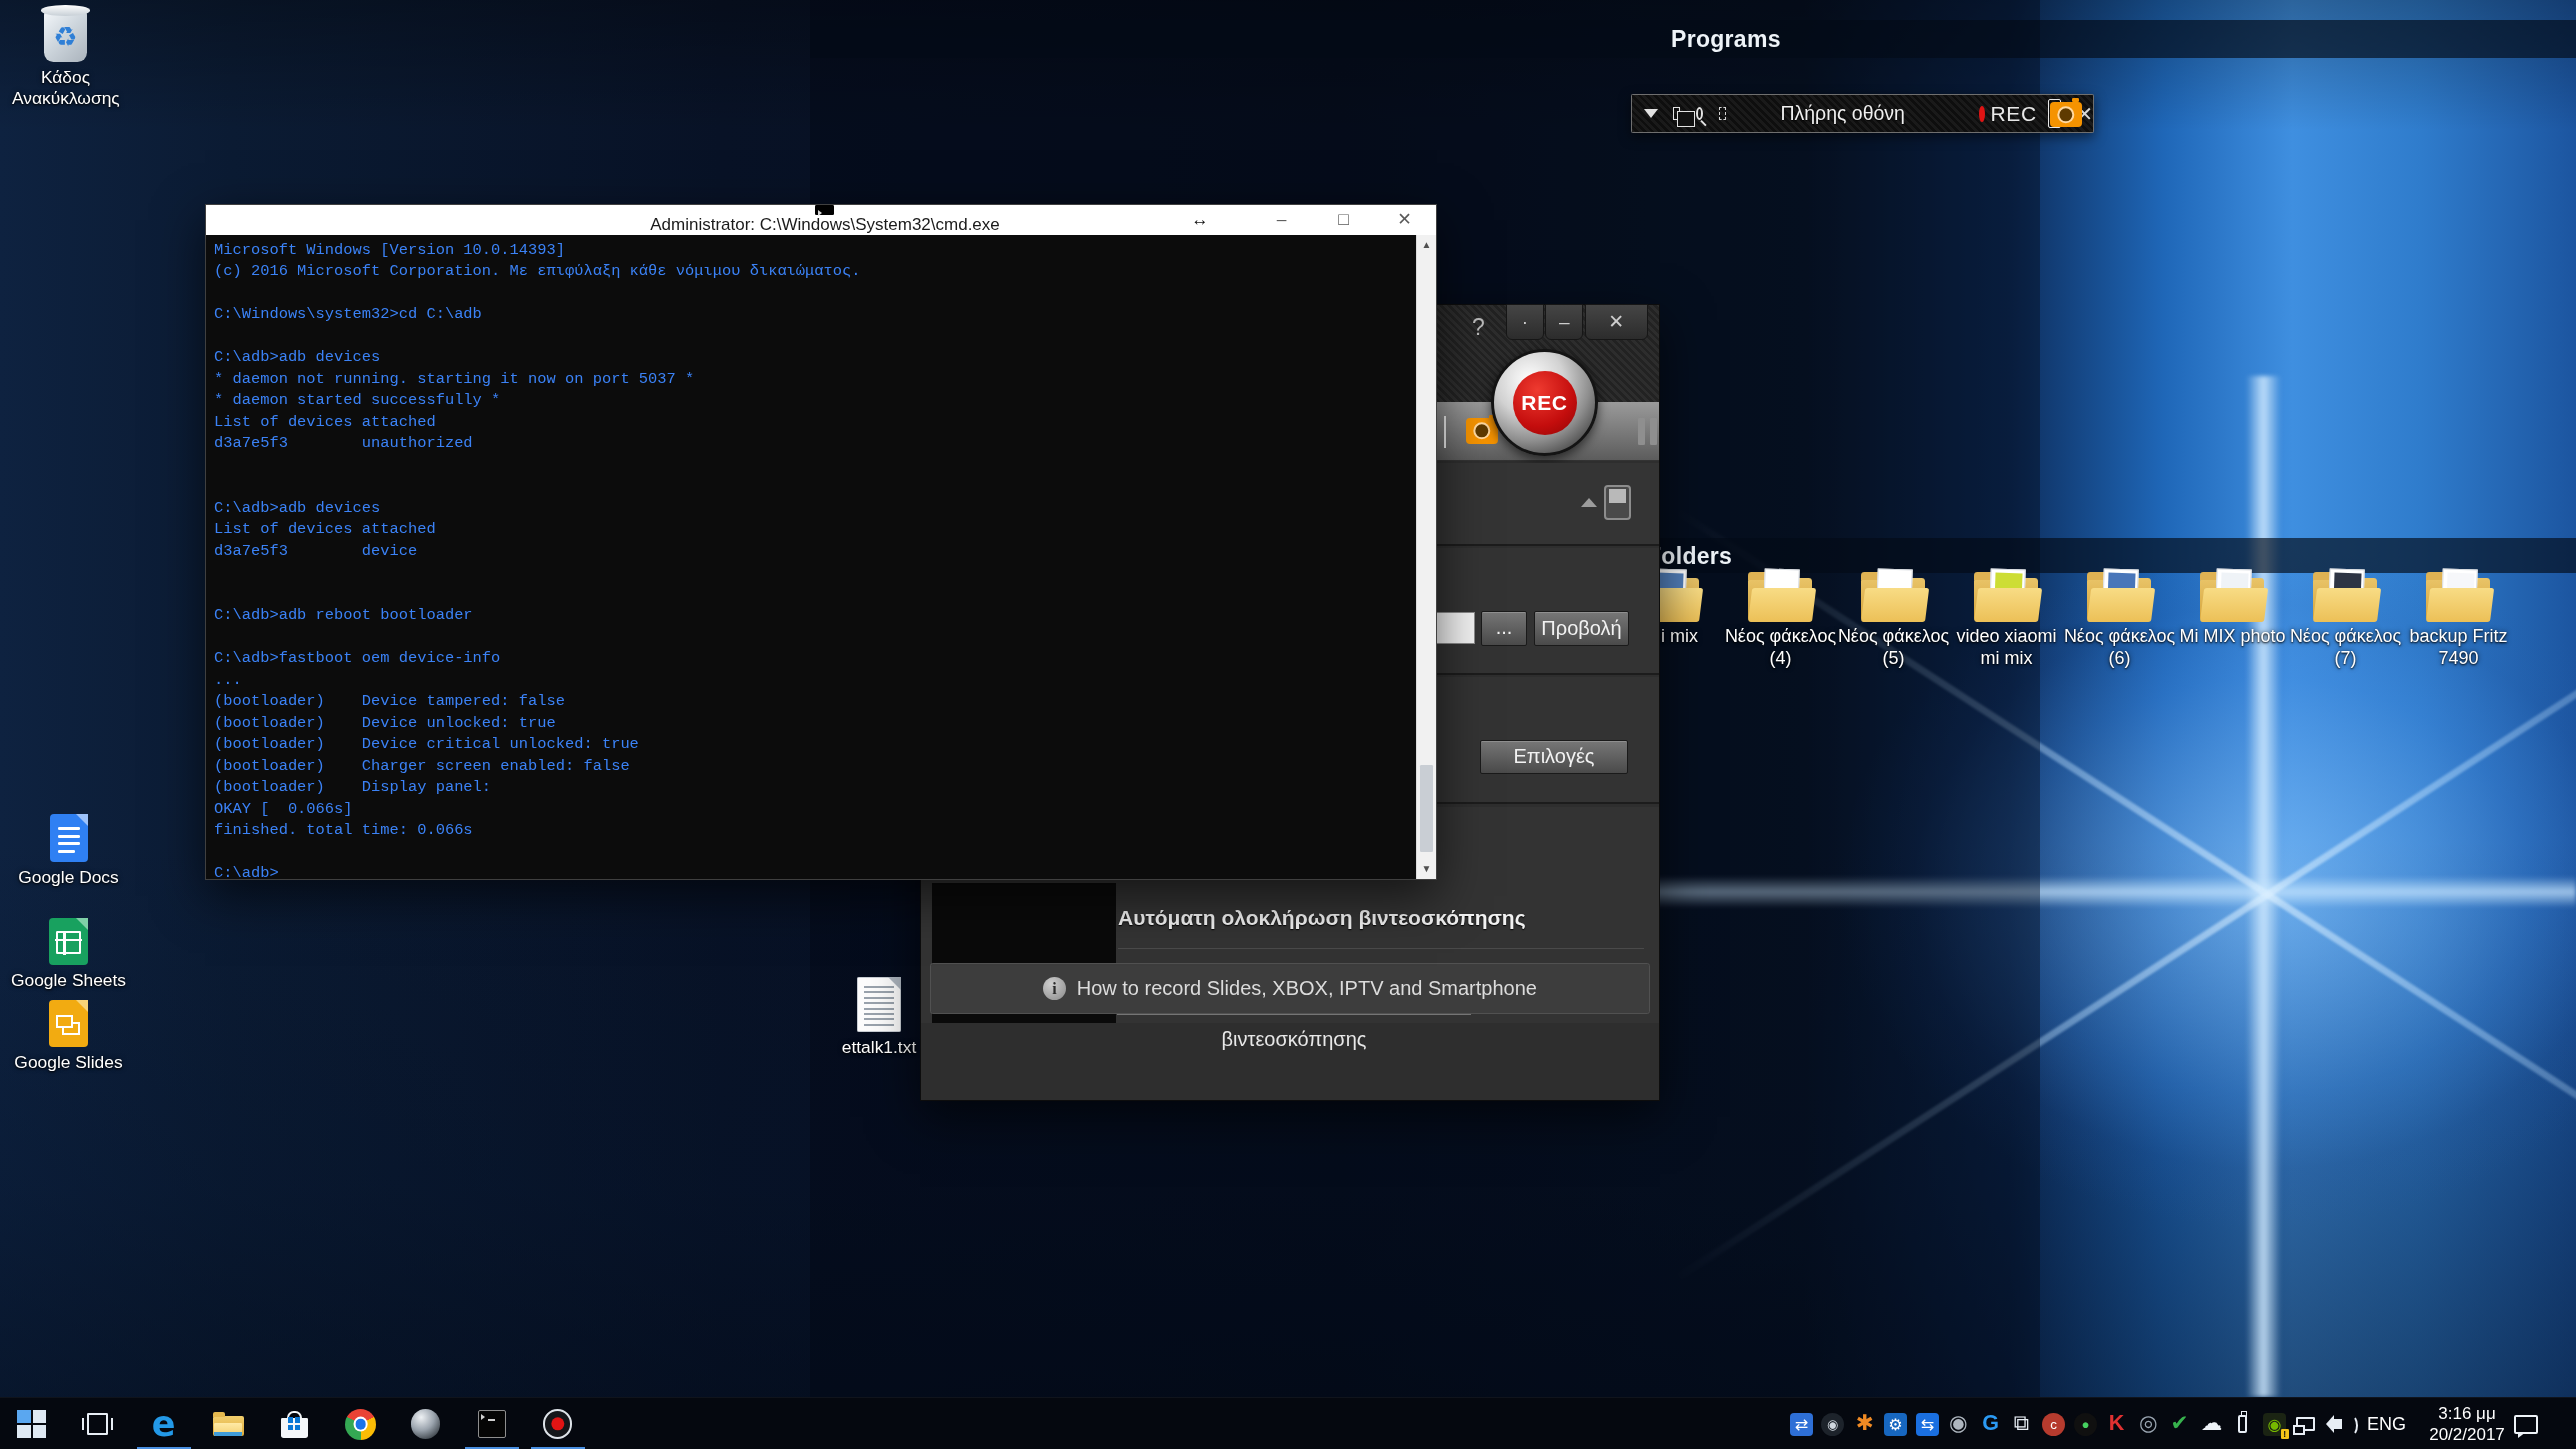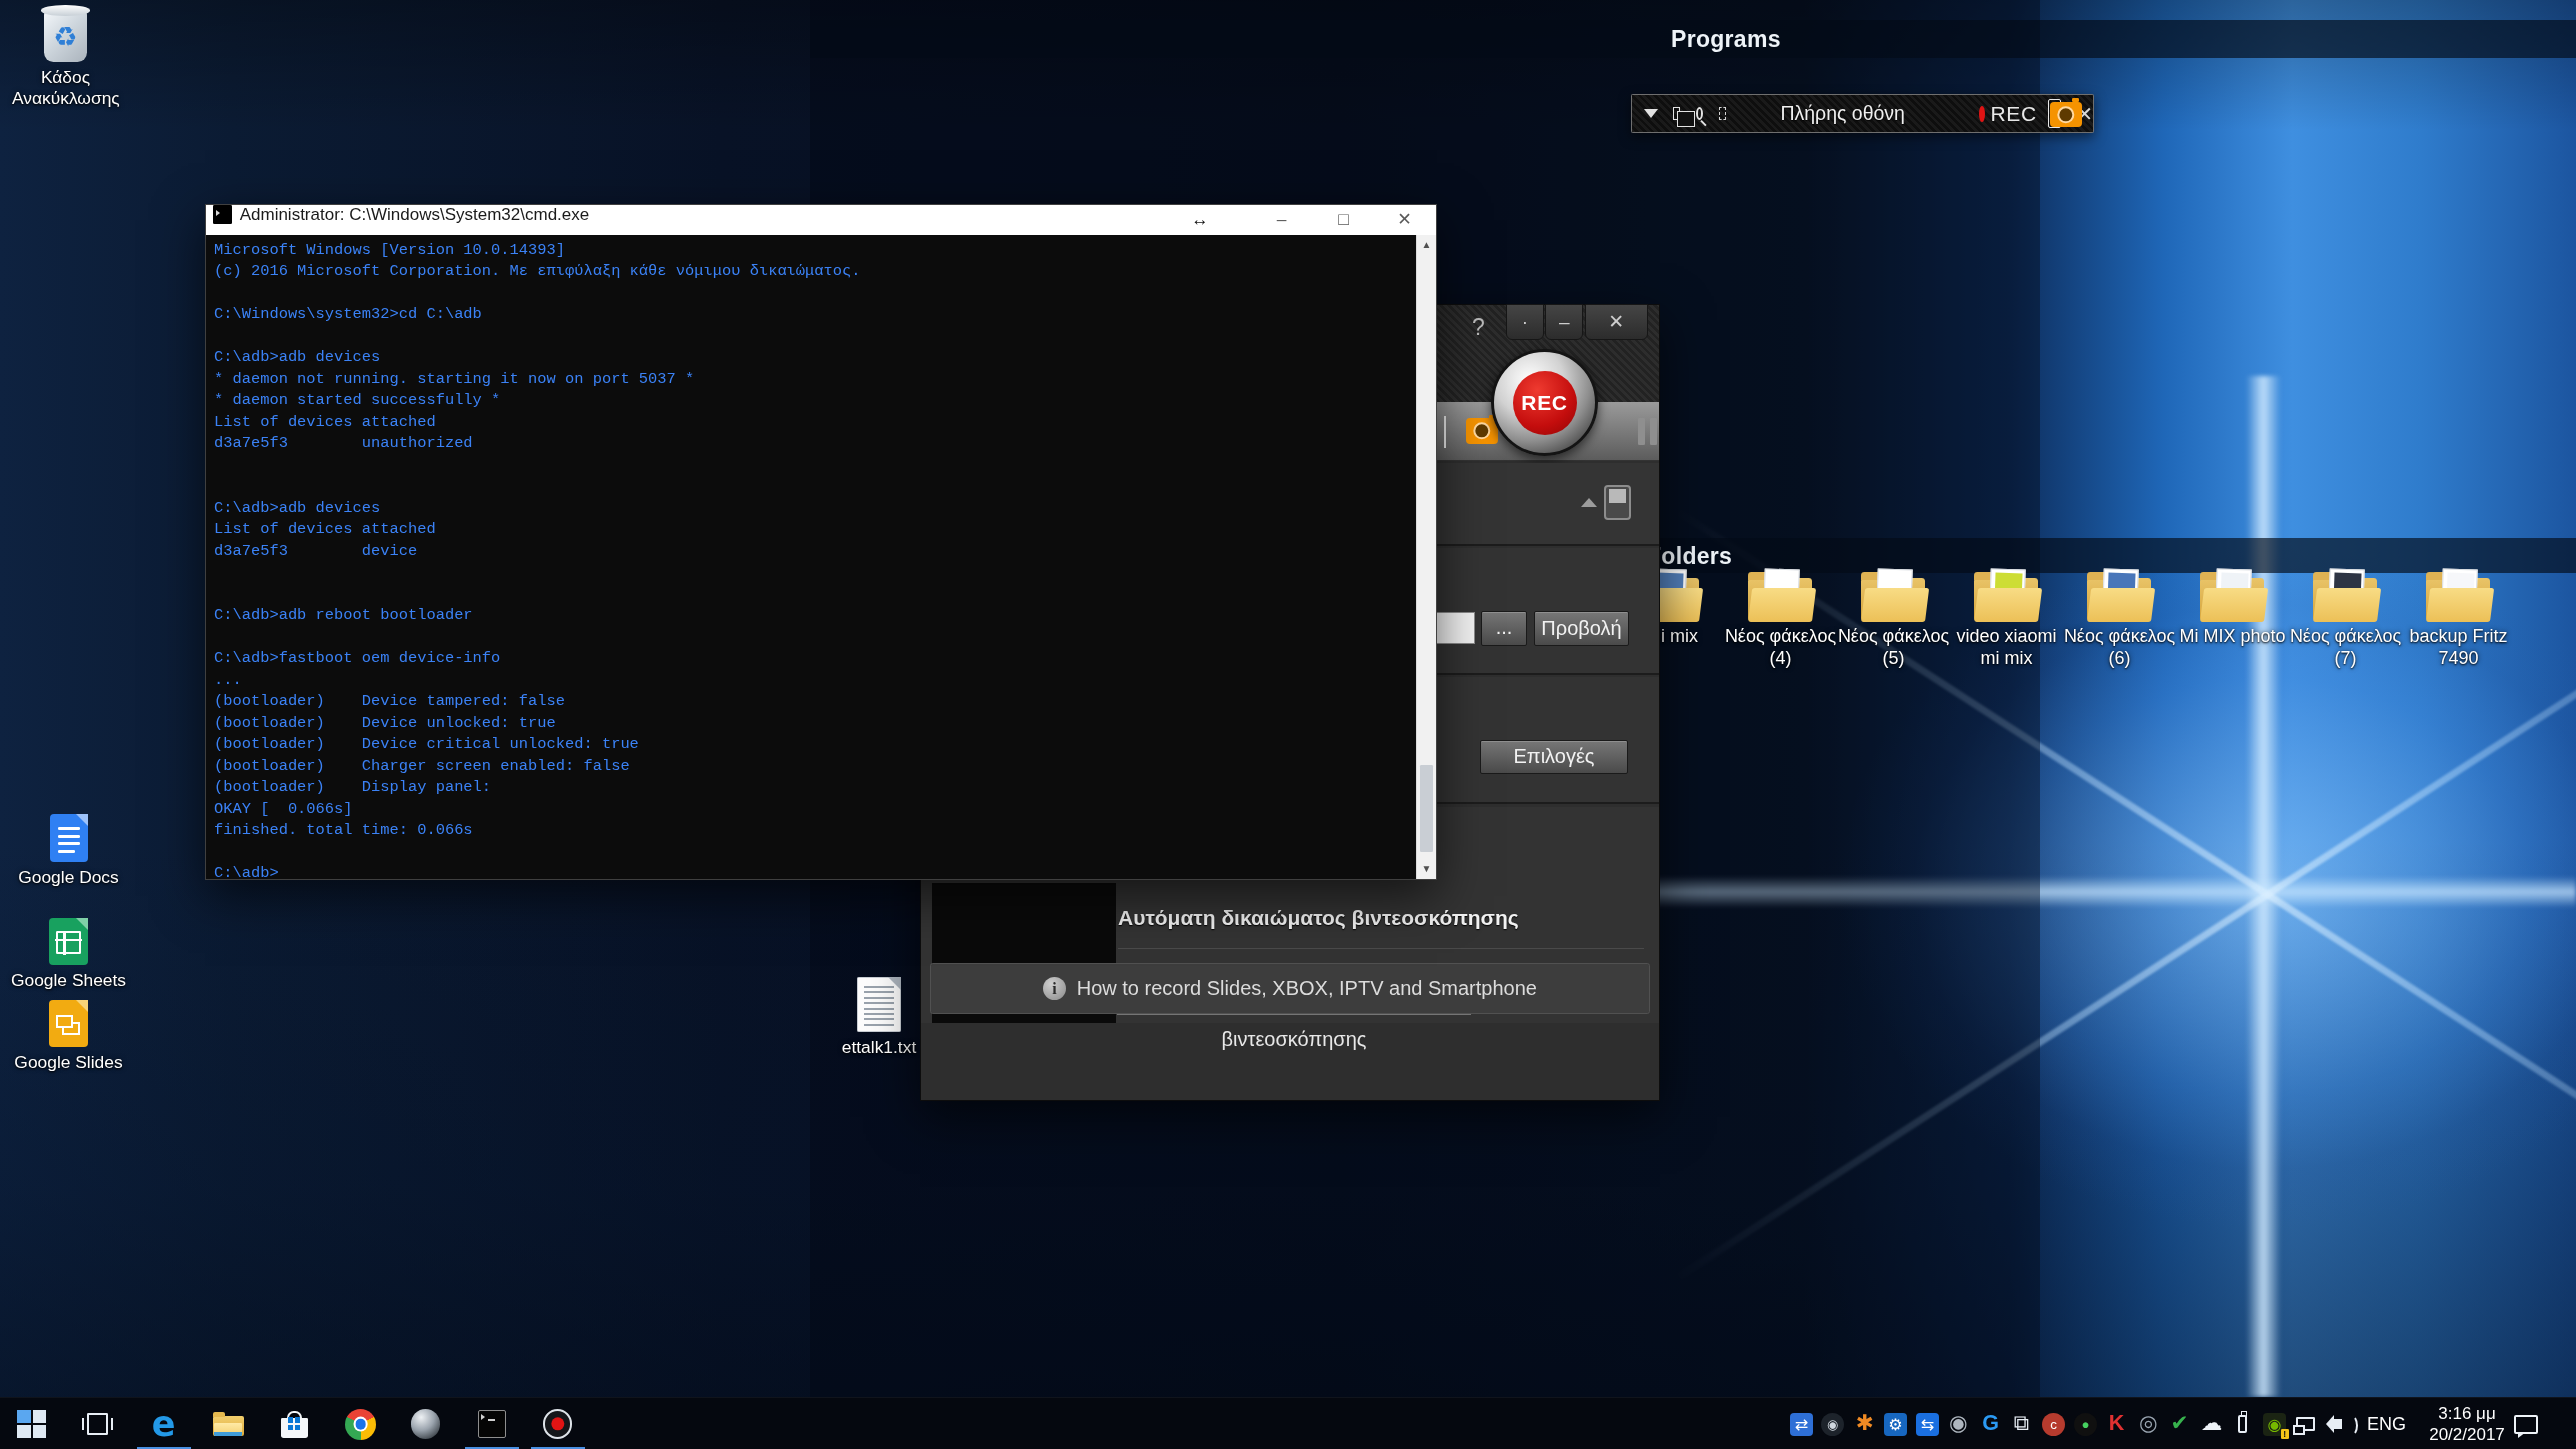--- a/index.html
+++ b/index.html
@@ -53,21 +53,21 @@
   .f-back{position:absolute;left:1.3px;bottom:1.3px;width:64px;height:43px;border-radius:3.4px;background:linear-gradient(#e9c468,#d5a43c);}
   .f-back:before{content:"";position:absolute;left:0;top:-6px;width:25.5px;height:8px;border-radius:3.4px 3.4px 0 0;background:#dfb253;}
   .f-paper{position:absolute;left:17.4px;top:1.3px;width:35px;height:43px;background:#fff;border:0.7px solid #d7dbe0;transform:rotate(2deg);}
   .f-pv{position:absolute;left:21.5px;top:5.4px;width:27px;height:31px;transform:rotate(2deg);opacity:.95;}
   .f-front{position:absolute;left:1.3px;bottom:0;width:64px;height:34px;border-radius:2.7px;transform:skewX(-7deg);transform-origin:bottom;
     background:linear-gradient(#f8dc85,#ecc057);}
   .folder-item .lbl{margin-top:4px;font-size:18px;line-height:21.5px;text-shadow:0 1.3px 2px rgba(0,0,0,.95),0 0 5.4px rgba(0,0,0,.7);}
   
   #cmd{position:absolute;left:205px;top:204px;width:1232px;height:676px;z-index:30;border:0.7px solid #404040;
     box-shadow:0 16px 47px rgba(0,0,0,.6);background:#0c0c0c;}
-  #cmd .tbar{position:absolute;left:0;top:0;right:0;height:29.5px;background:#ffffff;display:flex;align-items:flex-start;}
+  #cmd .tbar{position:absolute;left:0;top:0;right:0;height:29.5px;background:#ffffff;display:flex;align-items:center;flex-direction:column;}
   #cmd .appico{width:19px;height:19px;margin-left:6.7px;background:#000;border-radius:1.3px;position:relative;}
   #cmd .appico:after{content:"";position:absolute;left:3.4px;top:4.7px;width:0;height:0;border-style:solid;border-width:3.4px 0 3.4px 4.7px;border-color:transparent transparent transparent #d8d8d8;}
   #cmd .ttl{margin-left:8px;font-size:17px;color:#1b1b1b;}
   #cmd .curs{position:absolute;left:985px;top:4px;font-size:17.4px;color:#111;}
   #cmd .cbtn{position:absolute;top:0;width:47px;height:29.5px;text-align:center;line-height:29.5px;font-size:17.4px;color:#5a5a5a;}
   #cmd .content{position:absolute;left:0;top:29.5px;right:20px;bottom:0;background:#0c0c0c;padding:5.4px 0 0 8px;
     font-family:Liberation Mono, monospace;font-size:15.4px;line-height:21.5px;color:#3b82f6;white-space:pre;overflow:hidden;}
   #cmd .sbar{position:absolute;top:29.5px;right:0;bottom:0;width:20px;background:#f1f1f1;border-left:0.7px solid #dcdcdc;}
   #cmd .sarr{position:absolute;left:0;right:0;height:20px;text-align:center;font-size:10px;line-height:20px;color:#505050;}
   #cmd .sthumb{position:absolute;left:3.4px;right:3.4px;bottom:27px;height:87px;background:#c9ced4;border-radius:1.3px;}
@@ -349,21 +349,21 @@
       <div class="inpt"></div>
       <div class="gbtn b-browse">...</div>
       <div class="gbtn b-view">Προβολή</div>
     </div>
     <div class="sec3"></div>
     <div class="gbtn b-options">Επιλογές</div>
     <div class="ptxt" style="left:519px;top:515px;">ηση του Bandicam</div>
     <div class="ptxt" style="left:519px;top:554px;">κίνηση Βιντεοσκόπησης</div>
     <div class="lower">
       <div class="preview"></div>
-      <div class="ahdr">Αυτόματη δικαιώματος βιντεοσκόπησης</div>
+      <div class="ahdr">Αυτόματη ολοκλήρωση βιντεοσκόπησης</div>
       <div class="arule noi"></div>
       <div class="b-manual">Μη αυτόματη ολοκλήρωση βιντεοσκόπησης</div>
       <div class="gbtn b-set">Ρύθμιση</div>
       <div class="infobar">
         <span class="iico">i</span>
         <span>How to record Slides, XBOX, IPTV and Smartphone</span>
       </div>
     </div>
   </div>
 

